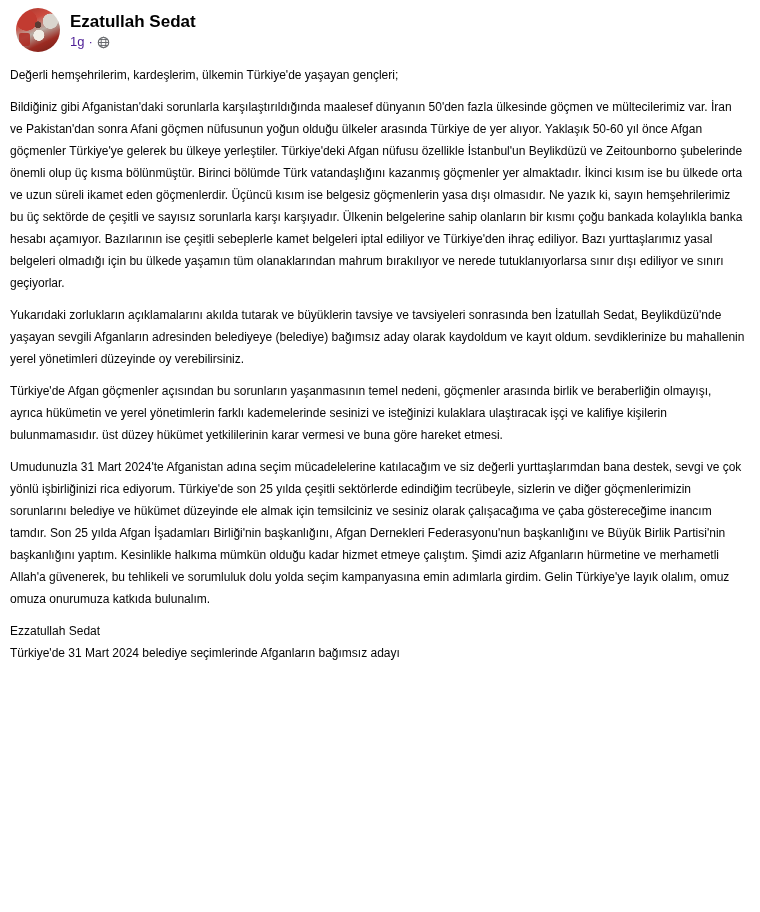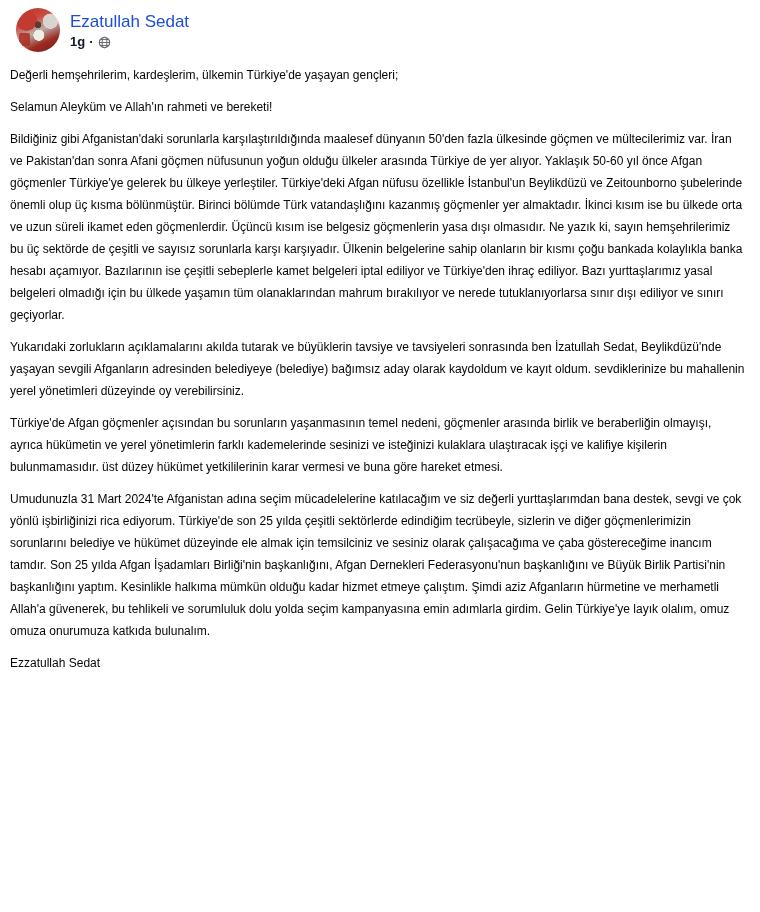--- a/index.html
+++ b/index.html
@@ -49,34 +49,33 @@
     opacity: 0.85;
     border-radius: 2px;
   }
   .header-text {
     display: flex;
     flex-direction: column;
     justify-content: center;
   }
   .author {
     font-size: 17px;
-    font-weight: 400;
-    color: #1d4ed8;
+    font-weight: 700;
+    color: #000000;
     line-height: 1.25;
     cursor: pointer;
   }
   .meta {
     display: flex;
     align-items: center;
     gap: 4px;
     margin-top: 2px;
     font-size: 13px;
-    color: #0f172a;
+    color: #4c1d95;
     line-height: 1.2;
-    font-weight: bold;
   }
   .meta .timestamp { cursor: pointer; }
   .globe {
     display: inline-flex;
     align-items: center;
     margin-top: 1px;
   }
   .post-body {
     padding: 8px 14px 0 10px;
   }
@@ -110,23 +109,23 @@
             <line x1="2.6" y1="4.4" x2="13.4" y2="4.4" stroke="#65676B" stroke-width="1.2"></line>
             <line x1="2.6" y1="11.6" x2="13.4" y2="11.6" stroke="#65676B" stroke-width="1.2"></line>
           </svg>
         </span>
       </div>
     </div>
   </div>
 
   <div class="post-body">
     <p>Değerli hemşehrilerim, kardeşlerim, ülkemin Türkiye'de yaşayan gençleri;</p>
-    <p>Selamun Aleyküm ve Allah'ın rahmeti ve bereketi!</p>
     <p>Bildiğiniz gibi Afganistan'daki sorunlarla karşılaştırıldığında maalesef dünyanın 50'den fazla ülkesinde göçmen ve mültecilerimiz var. İran ve Pakistan'dan sonra Afani göçmen nüfusunun yoğun olduğu ülkeler arasında Türkiye de yer alıyor. Yaklaşık 50-60 yıl önce Afgan göçmenler Türkiye'ye gelerek bu ülkeye yerleştiler. Türkiye'deki Afgan nüfusu özellikle İstanbul'un Beylikdüzü ve Zeitounborno şubelerinde önemli olup üç kısma bölünmüştür. Birinci bölümde Türk vatandaşlığını kazanmış göçmenler yer almaktadır. İkinci kısım ise bu ülkede orta ve uzun süreli ikamet eden göçmenlerdir. Üçüncü kısım ise belgesiz göçmenlerin yasa dışı olmasıdır. Ne yazık ki, sayın hemşehrilerimiz bu üç sektörde de çeşitli ve sayısız sorunlarla karşı karşıyadır. Ülkenin belgelerine sahip olanların bir kısmı çoğu bankada kolaylıkla banka hesabı açamıyor. Bazılarının ise çeşitli sebeplerle kamet belgeleri iptal ediliyor ve Türkiye'den ihraç ediliyor. Bazı yurttaşlarımız yasal belgeleri olmadığı için bu ülkede yaşamın tüm olanaklarından mahrum bırakılıyor ve nerede tutuklanıyorlarsa sınır dışı ediliyor ve sınırı geçiyorlar.</p>
     <p>Yukarıdaki zorlukların açıklamalarını akılda tutarak ve büyüklerin tavsiye ve tavsiyeleri sonrasında ben İzatullah Sedat, Beylikdüzü'nde yaşayan sevgili Afganların adresinden belediyeye (belediye) bağımsız aday olarak kaydoldum ve kayıt oldum. sevdiklerinize bu mahallenin yerel yönetimleri düzeyinde oy verebilirsiniz.</p>
     <p>Türkiye'de Afgan göçmenler açısından bu sorunların yaşanmasının temel nedeni, göçmenler arasında birlik ve beraberliğin olmayışı, ayrıca hükümetin ve yerel yönetimlerin farklı kademelerinde sesinizi ve isteğinizi kulaklara ulaştıracak işçi ve kalifiye kişilerin bulunmamasıdır. üst düzey hükümet yetkililerinin karar vermesi ve buna göre hareket etmesi.</p>
     <p>Umudunuzla 31 Mart 2024'te Afganistan adına seçim mücadelelerine katılacağım ve siz değerli yurttaşlarımdan bana destek, sevgi ve çok yönlü işbirliğinizi rica ediyorum. Türkiye'de son 25 yılda çeşitli sektörlerde edindiğim tecrübeyle, sizlerin ve diğer göçmenlerimizin sorunlarını belediye ve hükümet düzeyinde ele almak için temsilciniz ve sesiniz olarak çalışacağıma ve çaba göstereceğime inancım tamdır. Son 25 yılda Afgan İşadamları Birliği'nin başkanlığını, Afgan Dernekleri Federasyonu'nun başkanlığını ve Büyük Birlik Partisi'nin başkanlığını yaptım. Kesinlikle halkıma mümkün olduğu kadar hizmet etmeye çalıştım. Şimdi aziz Afganların hürmetine ve merhametli Allah'a güvenerek, bu tehlikeli ve sorumluluk dolu yolda seçim kampanyasına emin adımlarla girdim. Gelin Türkiye'ye layık olalım, omuz omuza onurumuza katkıda bulunalım.</p>
     <p class="signature">
       <span>Ezzatullah Sedat</span><br>
+      <span>Türkiye'de 31 Mart 2024 belediye seçimlerinde Afganların bağımsız adayı</span>
     </p>
   </div>
 
 </div>
 
 </body></html>

